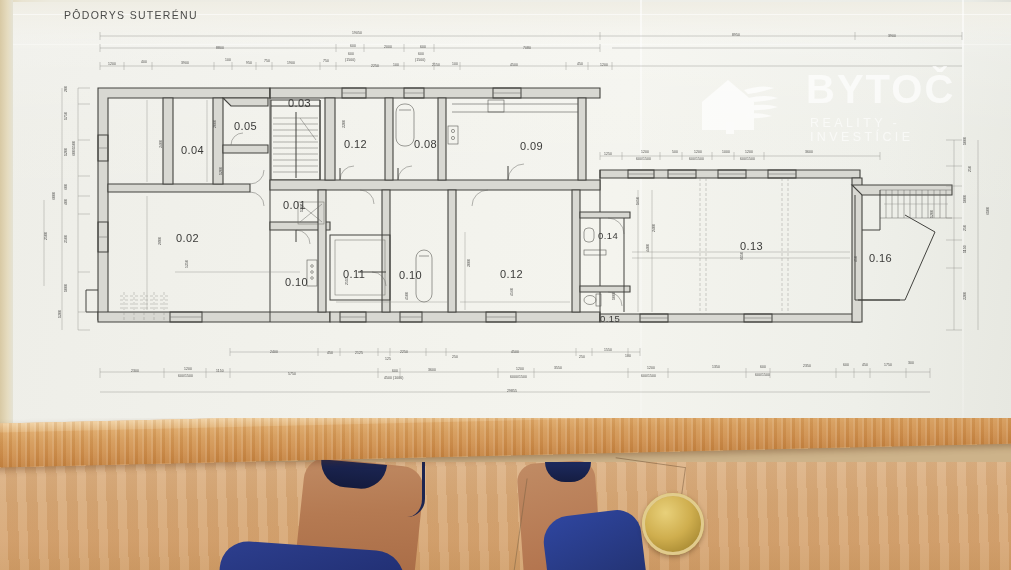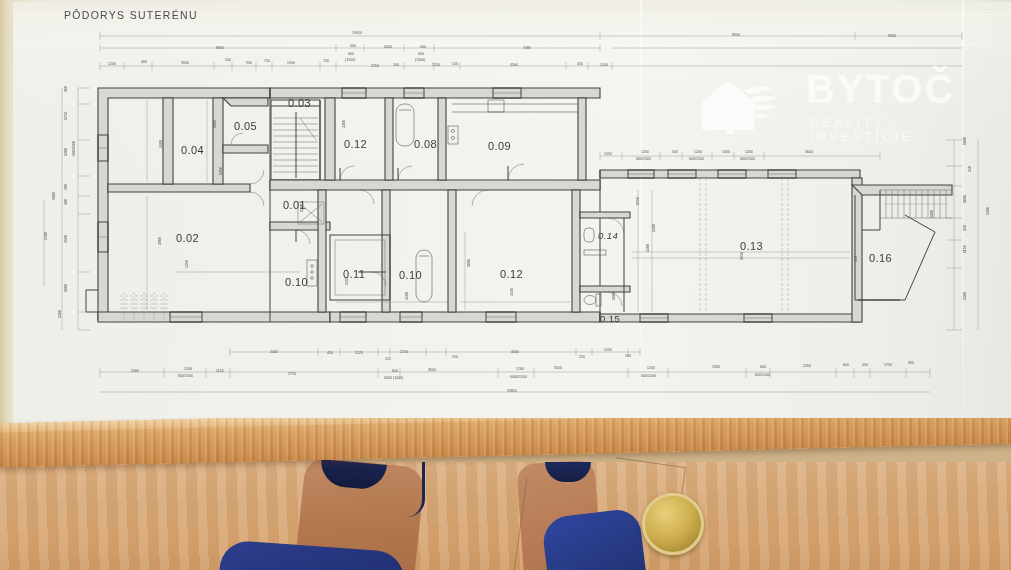--- a/index.html
+++ b/index.html
@@ -433,26 +433,26 @@
 
   <div id="room-layer">
       <div class="room" style="left: 283px; top: 199px;">0.01</div>
       <div class="room" style="left: 288px; top: 97px;">0.03</div>
       <div class="room" style="left: 176px; top: 232px;">0.02</div>
       <div class="room" style="left: 181px; top: 144px;">0.04</div>
       <div class="room" style="left: 234px; top: 120px;">0.05</div>
       <div class="room" style="left: 285px; top: 276px;">0.10</div>
       <div class="room" style="left: 344px; top: 138px;">0.12</div>
       <div class="room" style="left: 414px; top: 138px;">0.08</div>
-      <div class="room" style="left: 488px; top: 140px;">0.09</div>
+      <div class="room" style="left: 520px; top: 140px;">0.09</div>
       <div class="room" style="left: 399px; top: 269px;">0.10</div>
       <div class="room" style="left: 343px; top: 268px;">0.11</div>
       <div class="room" style="left: 500px; top: 268px;">0.12</div>
       <div class="room" style="left: 740px; top: 240px;">0.13</div>
-      <div class="room sm" style="left: 598px; top: 230px; font-style: italic;">0.14</div>
+      <div class="room sm" style="left: 598px; top: 230px;">0.14</div>
       <div class="room sm" style="left: 600px; top: 313px;">0.15</div>
       <div class="room" style="left: 869px; top: 252px;">0.16</div>
     </div>
 
   <div id="dim-layer">
       <div class="dim" style="left: 352px; top: 31px;">19050</div>
       <div class="dim" style="left: 732px; top: 33px;">8950</div>
       <div class="dim" style="left: 888px; top: 34px;">3900</div>
       <div class="dim" style="left: 216px; top: 46px;">8800</div>
       <div class="dim" style="left: 350px; top: 44px;">600</div>

